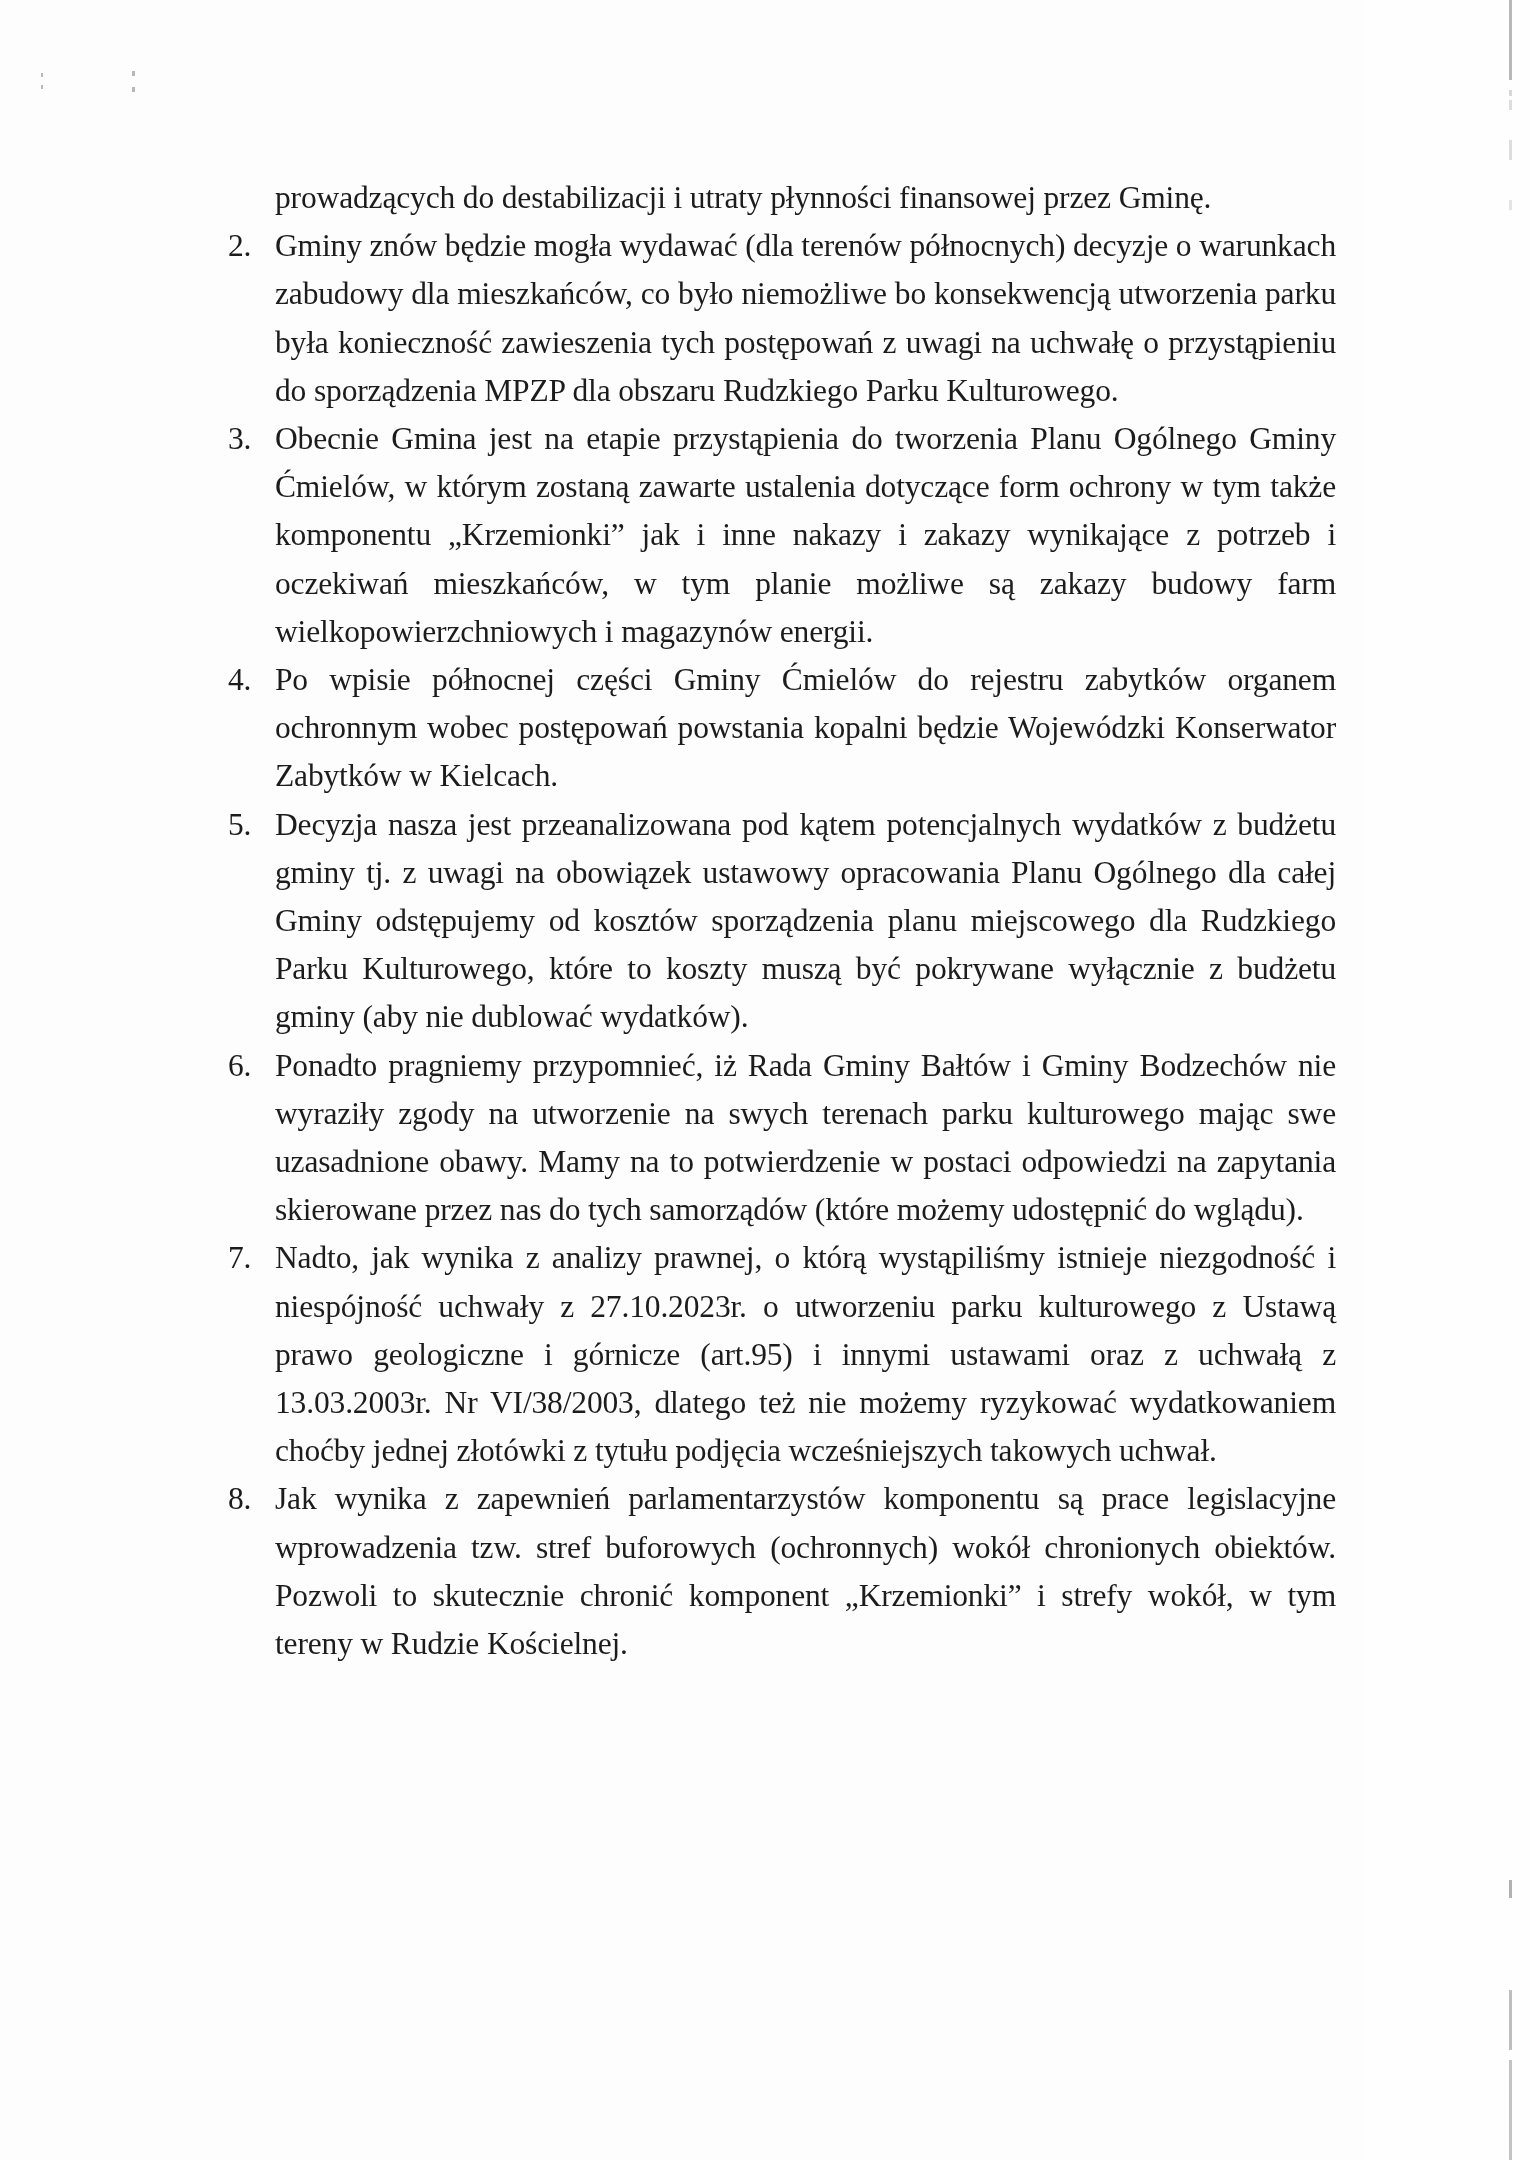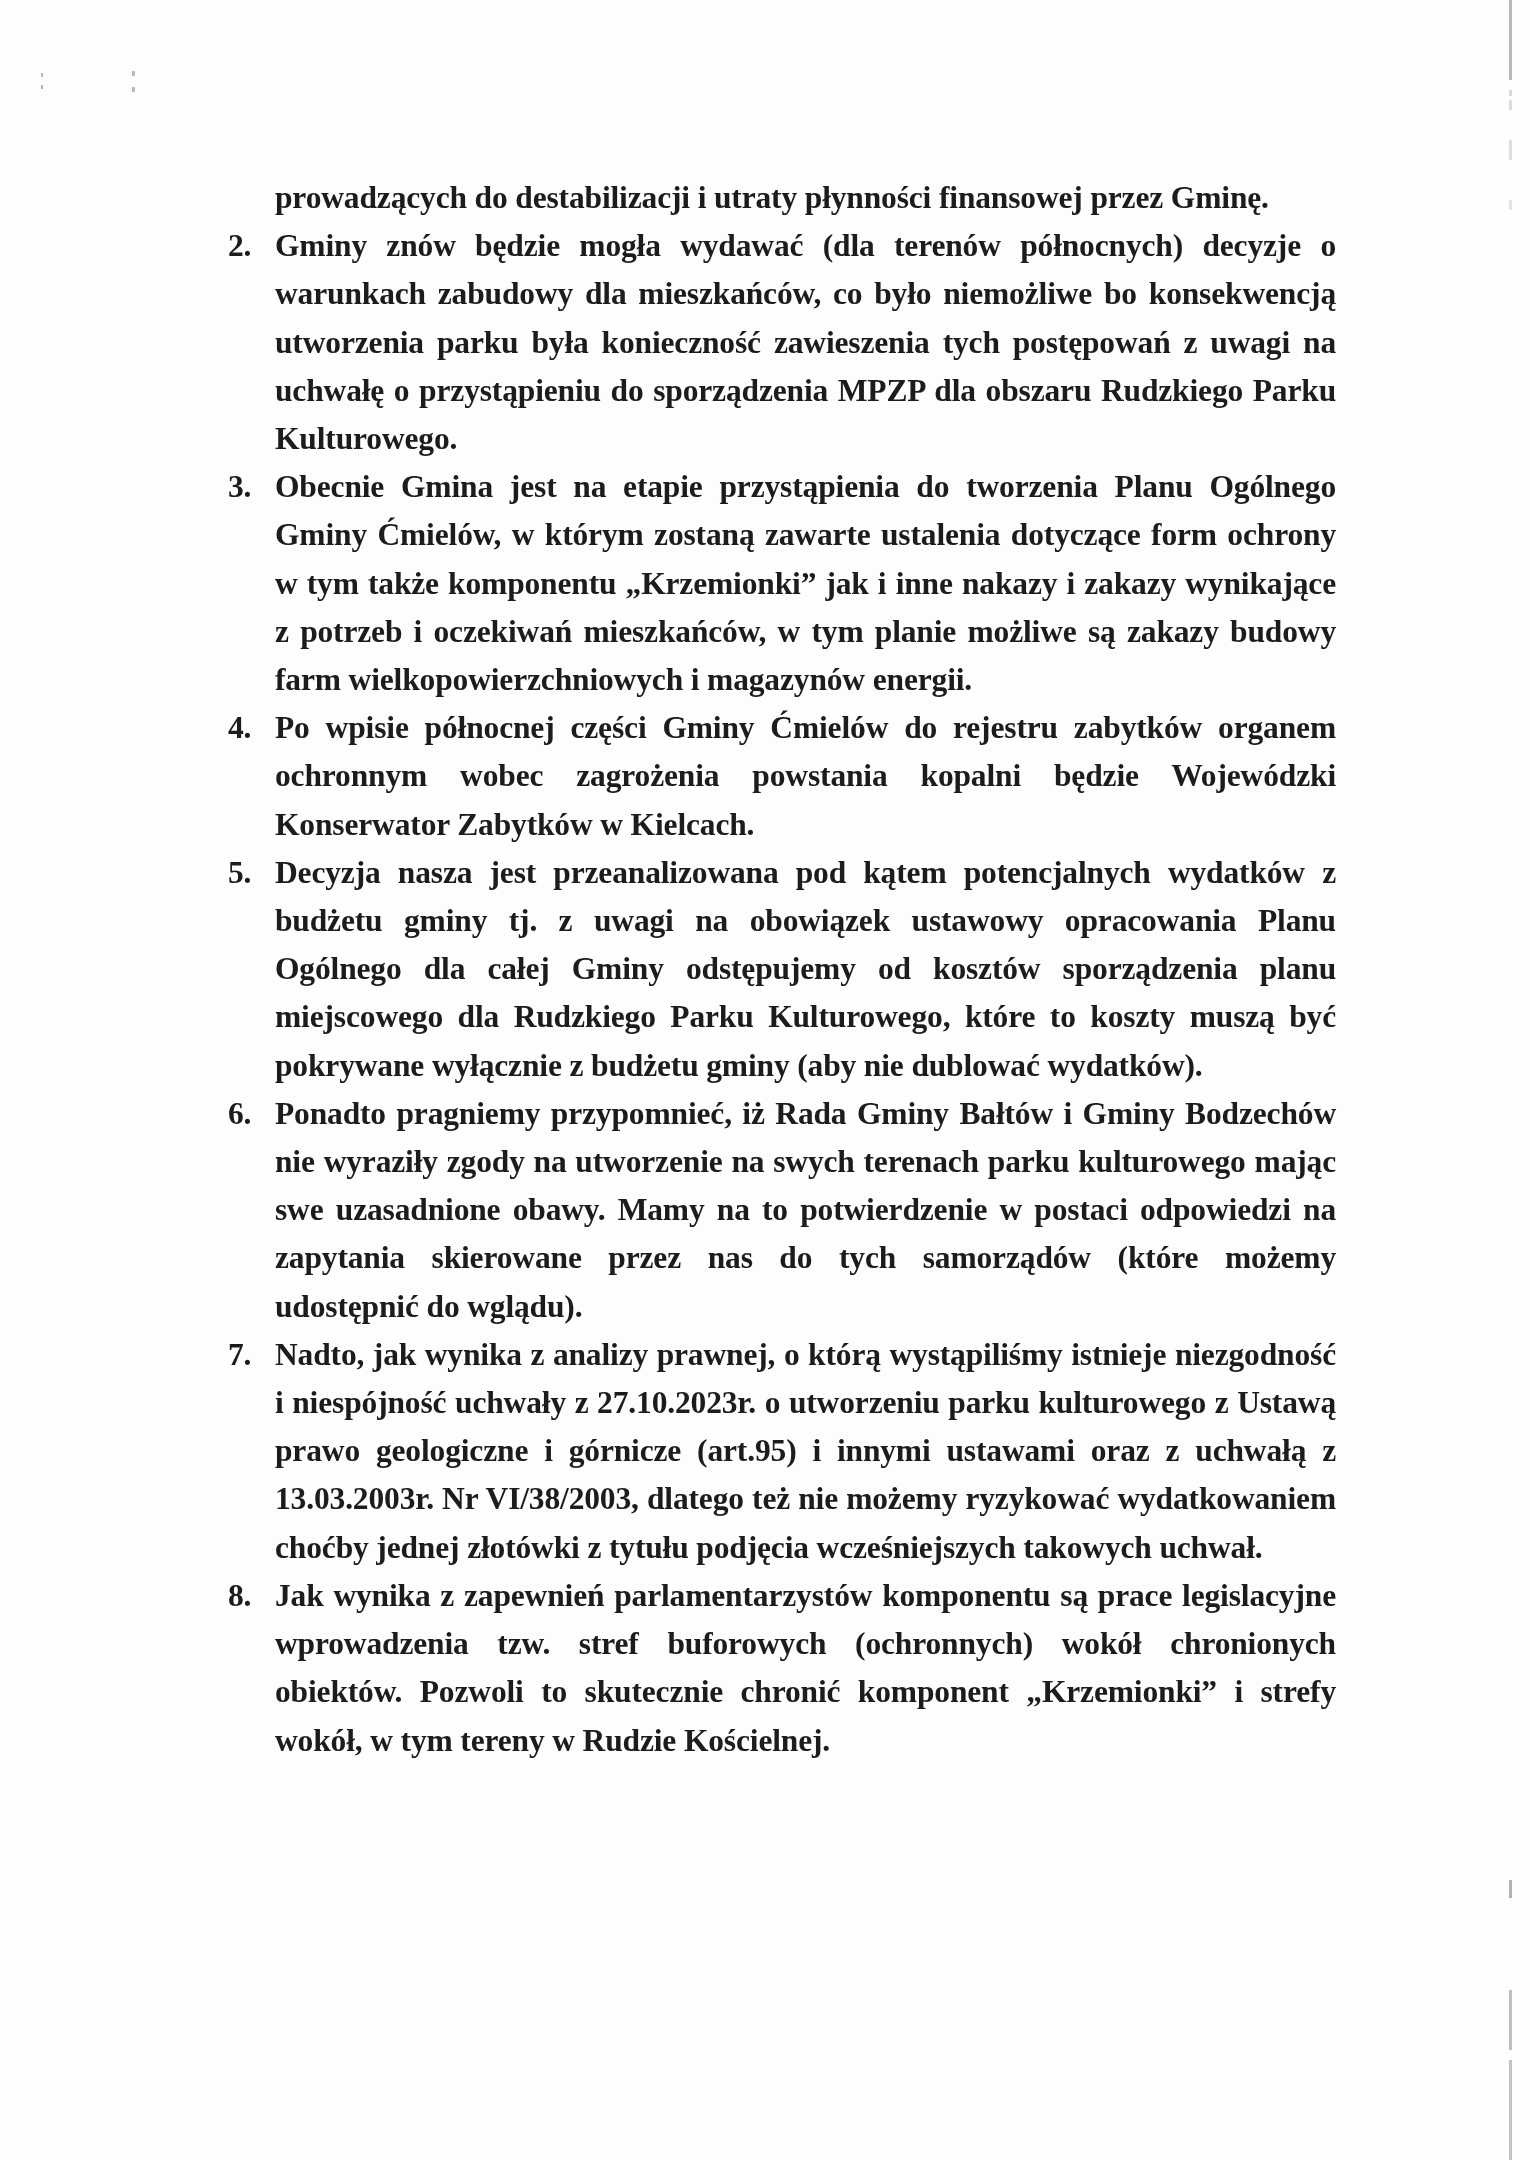--- a/index.html
+++ b/index.html
@@ -13,21 +13,20 @@
       position: relative;
       overflow: hidden;
       background: #fefefe;
     }
     .page {
       position: absolute;
       left: 0; top: 0;
       width: 1363px;
       height: 2160px;
       background: #fdfdfd;
-      font-weight: bold;
     }
     .scan-mark {
       position: absolute;
       width: 3px;
       background: #8a8a8a;
       opacity: 0.6;
     }
     .right-edge {
       position: absolute;
       left: 1509px;
@@ -95,21 +94,21 @@
       <span class="txt">Gminy znów będzie mogła wydawać (dla terenów północnych) decyzje o warunkach zabudowy dla mieszkańców, co było niemożliwe bo konsekwencją utworzenia parku była konieczność zawieszenia tych postępowań z uwagi na uchwałę o przystąpieniu do sporządzenia MPZP dla obszaru Rudzkiego Parku Kulturowego.</span>
     </div>
 
     <div class="item">
       <span class="num">3.</span>
       <span class="txt">Obecnie Gmina jest na etapie przystąpienia do tworzenia Planu Ogólnego Gminy Ćmielów, w którym zostaną zawarte ustalenia dotyczące form ochrony w tym także komponentu „Krzemionki” jak i inne nakazy i zakazy wynikające z potrzeb i oczekiwań mieszkańców, w tym planie możliwe są zakazy budowy farm wielkopowierzchniowych i magazynów energii.</span>
     </div>
 
     <div class="item">
       <span class="num">4.</span>
-      <span class="txt">Po wpisie północnej części Gminy Ćmielów do rejestru zabytków organem ochronnym wobec zagrożenia powstania kopalni będzie Wojewódzki Konserwator Zabytków w Kielcach.</span>
+      <span class="txt">Po wpisie północnej części Gminy Ćmielów do rejestru zabytków organem ochronnym wobec postępowań powstania kopalni będzie Wojewódzki Konserwator Zabytków w Kielcach.</span>
     </div>
 
     <div class="item">
       <span class="num">5.</span>
       <span class="txt">Decyzja nasza jest przeanalizowana pod kątem potencjalnych wydatków z budżetu gminy tj. z uwagi na obowiązek ustawowy opracowania Planu Ogólnego dla całej Gminy odstępujemy od kosztów sporządzenia planu miejscowego dla Rudzkiego Parku Kulturowego, które to koszty muszą być pokrywane wyłącznie z budżetu gminy (aby nie dublować wydatków).</span>
     </div>
 
     <div class="item">
       <span class="num">6.</span>
       <span class="txt">Ponadto pragniemy przypomnieć, iż Rada Gminy Bałtów i Gminy Bodzechów nie wyraziły zgody na utworzenie na swych terenach parku kulturowego mając swe uzasadnione obawy. Mamy na to potwierdzenie w postaci odpowiedzi na zapytania skierowane przez nas do tych samorządów (które możemy udostępnić do wglądu).</span>

